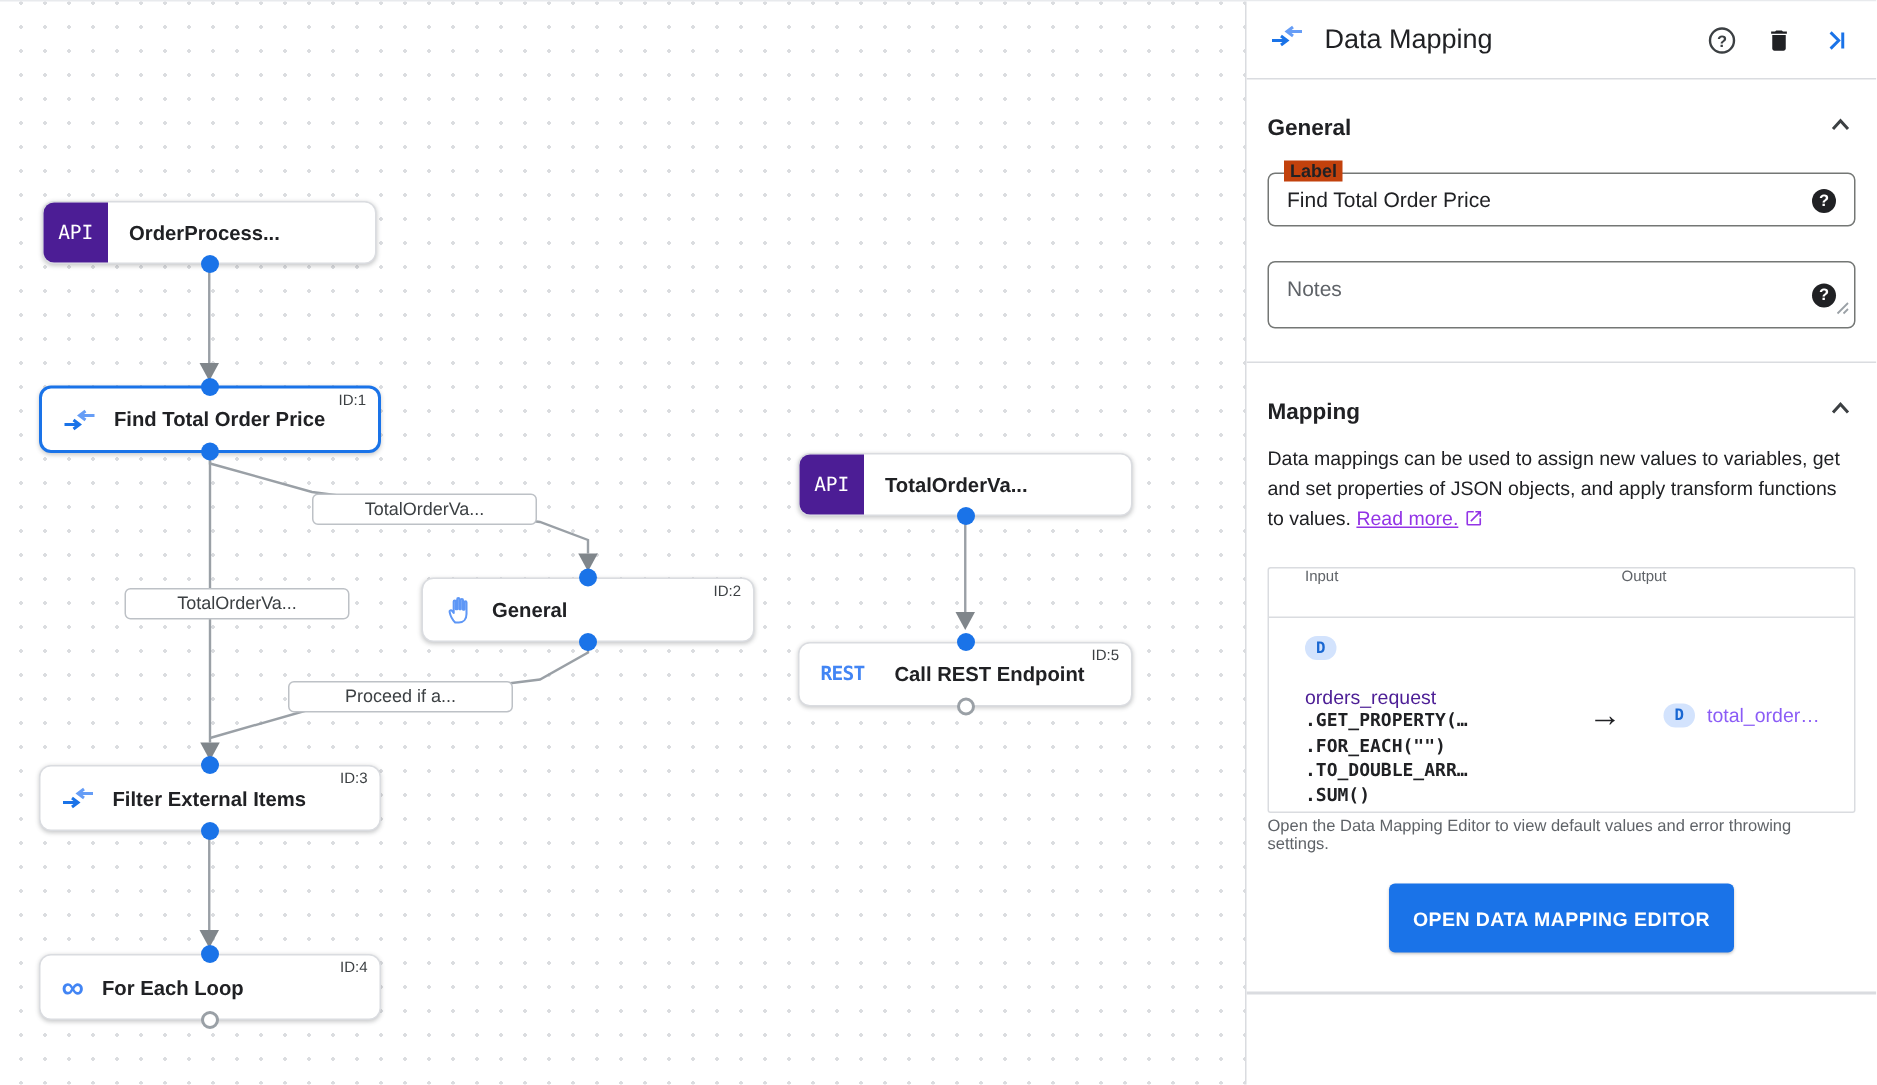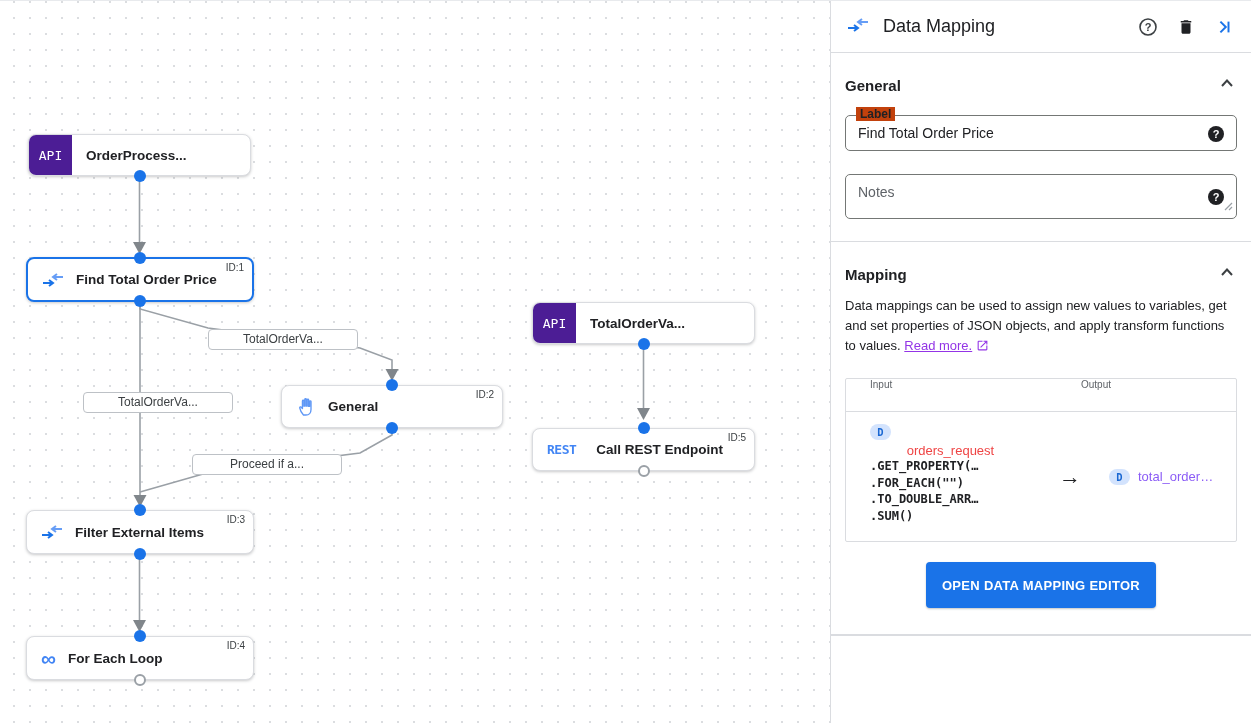--- a/index.html
+++ b/index.html
@@ -74,21 +74,21 @@
   .map-thead { display:flex; height:33px; border-bottom:1px solid #dadce0;
     font-size:10px; color:#5f6368; }
   .th-input { padding-left:24px; width:235px; }
   .map-body { display:flex; align-items:center; height:129px; cursor:pointer; }
   .in-cell { width:185px; align-self:flex-start; padding:10px 0 0 24px; }
   .arrow-cell { width:78px; text-align:center; font-size:22px; color:#202124; }
   .out-cell { display:flex; align-items:center; }
   .dbadge { display:inline-flex; align-items:center; justify-content:center; width:21px; height:16px;
     border-radius:8px; background:#d3e3fd; color:#1967d2; font-size:10.5px; font-weight:700;
     font-family:"DejaVu Sans Mono", monospace; }
-  .in-var { font-size:13px; color:#ef4444; margin-top:3px;text-align:center; }
+  .in-var { font-size:13px; color:#4c1d95; margin-top:17px; }
   .code-line { font-family:"DejaVu Sans Mono", monospace; font-size:12px; font-weight:700;
     color:#202124; line-height:16.5px; white-space:nowrap; }
   .out-var { font-size:13px; color:#8b5cf6; margin-left:8px; }
   .map-caption { margin:3px 14px 0; font-size:11px; color:#5f6368; }
   .btn-wrap { text-align:center; margin-top:20px; }
   .primary-btn { background:#1a73e8; color:#fff; border:none; border-radius:4px; height:46px;
     padding:0 16px; font-size:13px; font-weight:700; letter-spacing:.3px; cursor:pointer;
     font-family:"Liberation Sans", sans-serif; box-shadow:0 1px 2px rgba(60,64,67,.3); }
 </style>
 </head>
@@ -278,20 +278,21 @@
           <div class="code-line">.SUM()</div>
         </div>
         <div class="arrow-cell">→</div>
         <div class="out-cell">
           <span class="dbadge">D</span>
           <span class="out-var">total_order…</span>
         </div>
       </div>
     </div>
 
+    <div class="map-caption">Open the Data Mapping Editor to view default values and error throwing settings.</div>
 
     <div class="btn-wrap">
       <button class="primary-btn">OPEN DATA MAPPING EDITOR</button>
     </div>
 
     <div class="divider div-error-top"></div>
 
     <div class="divider"></div>
 
   </div>

